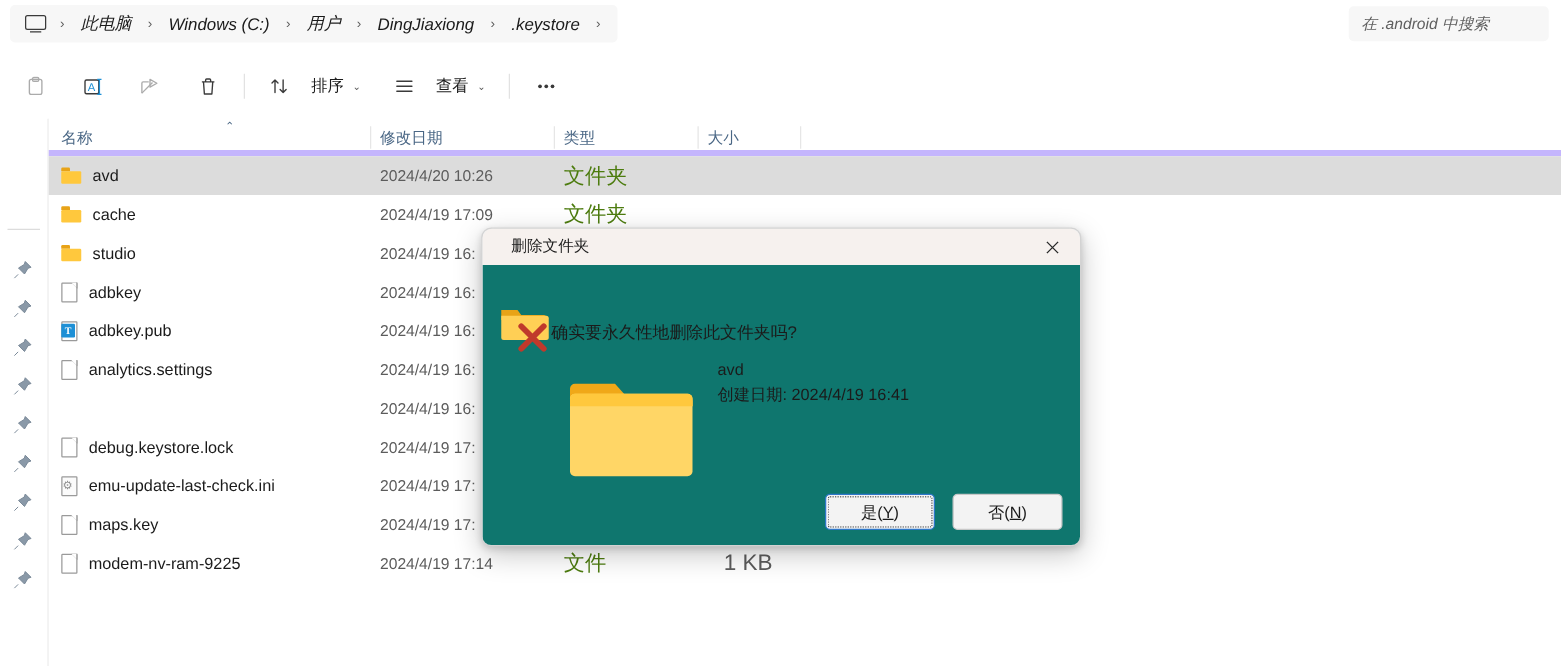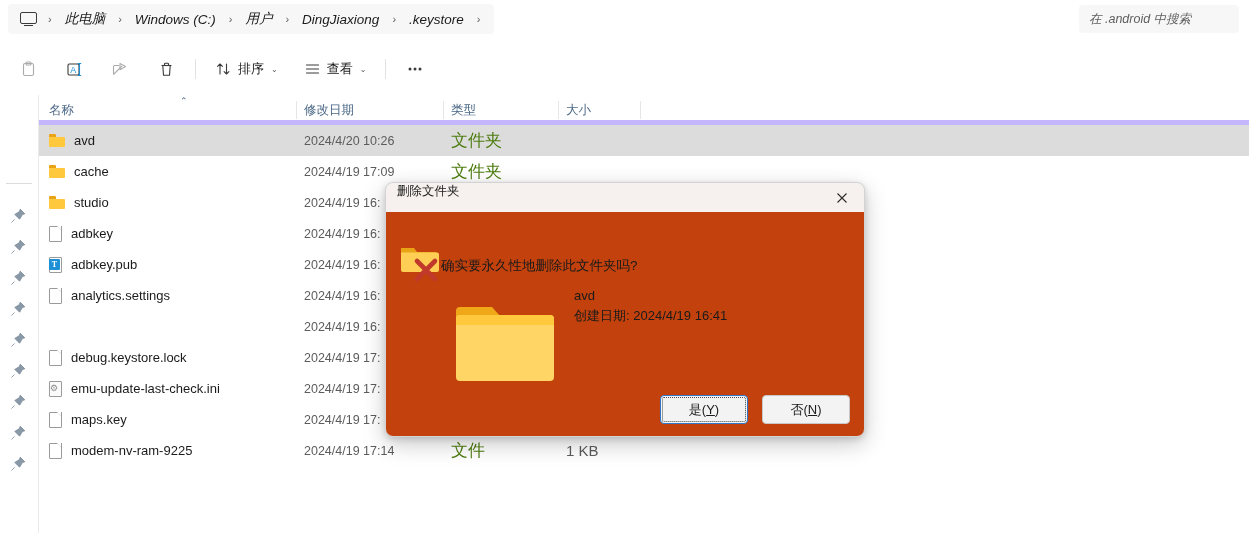--- a/index.html
+++ b/index.html
@@ -94,20 +94,21 @@
     display: flex; align-items: center; justify-content: center;
     gap: 6px;
     padding: 0 8px;
     cursor: default;
   }
   .tb-btn.disabled { opacity: 0.42; }
   .tb-label {
     font-size: 13px;
     color: #1b1b1b;
     white-space: nowrap;
+    margin-left: 11px;
   }
   .tb-chev {
     font-size: 8px;
     color: #5a5a5a;
     margin-left: 1px;
   }
   .tb-sep {
     width: 1px; height: 20px;
     background: #e2e2e2;
     margin: 0 6px;
@@ -193,22 +194,22 @@
   }
   .row .type-cell {
     position: absolute; left: 412px;
     font-size: 17px;
     color: #4d7c0f;
     white-space: nowrap;
   }
   .row .size-cell {
     position: absolute; left: 527px;
     width: 65px;
-    text-align: left;
-    font-size: 15px;
+    text-align: center;
+    font-size: 18px;
     color: #5c5c5c;
     white-space: nowrap;
   }
 
   
   .folder-sm {
     width: 16px; height: 13px;
     position: relative;
     flex: 0 0 auto;
   }
@@ -301,41 +302,42 @@
     background: #f0f0f0;
     border: 1px solid #d3d3d3;
     border-radius: 8px;
     box-shadow: 0 7px 22px rgba(0,0,0,0.22), 0 2px 6px rgba(0,0,0,0.14);
     overflow: hidden;
   }
   .dlg-title {
     position: relative;
     height: 29px;
     background: #f6f1ee;
-    display: flex; align-items: flex-start;
+    display: flex; align-items: center;
     border-radius: 8px 8px 0 0;
+    padding-left: 12px;
   }
   .dlg-title-text {
     font-size: 12.5px;
     color: #1b1b1b;
     margin-left: 11px;
     white-space: nowrap;
   }
   .dlg-close {
     position: absolute; right: 0; top: 0;
     width: 44px; height: 29px;
     display: flex; align-items: center; justify-content: center;
     border-radius: 0 8px 0 0;
     cursor: default;
   }
 
   .dlg-body {
     position: relative;
     height: 226px;
-    background: #c2410c;
+    background: #0f766e;
   }
   .dlg-warn-icon {
     position: absolute; left: 13px; top: 32px;
     width: 44px; height: 40px;
   }
   .dlg-question {
     position: absolute; left: 55px; top: 45px;
     font-size: 13.5px;
     color: #1b1b1b;
     white-space: nowrap;

